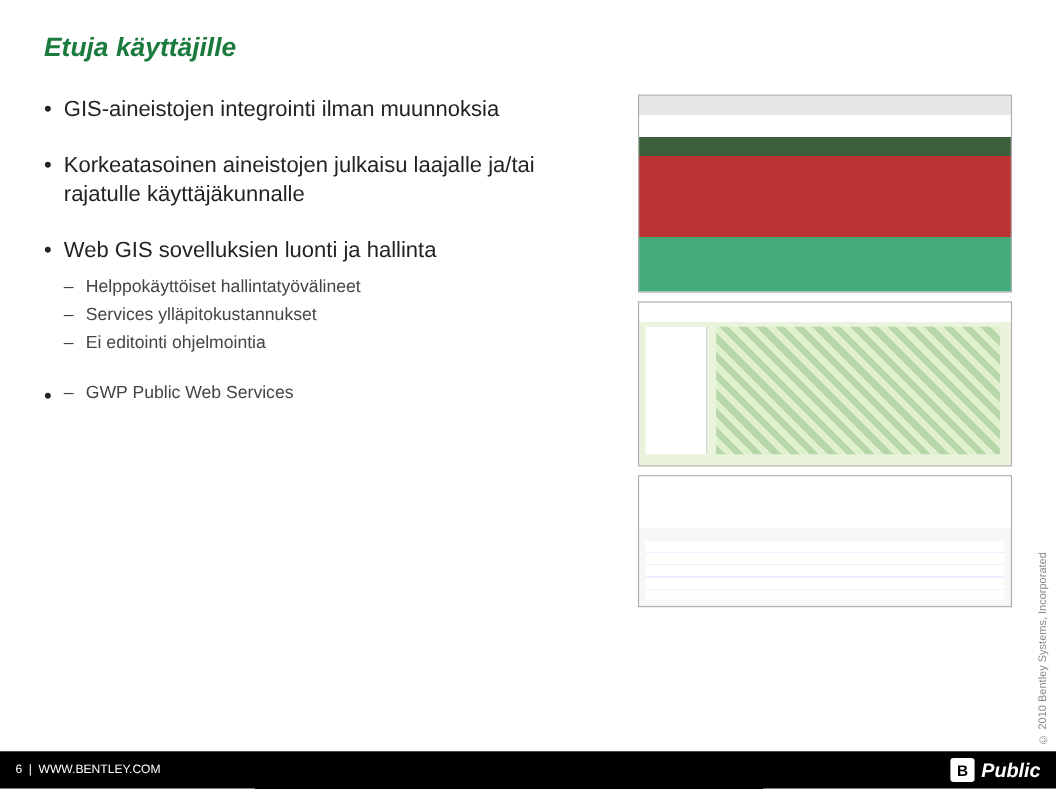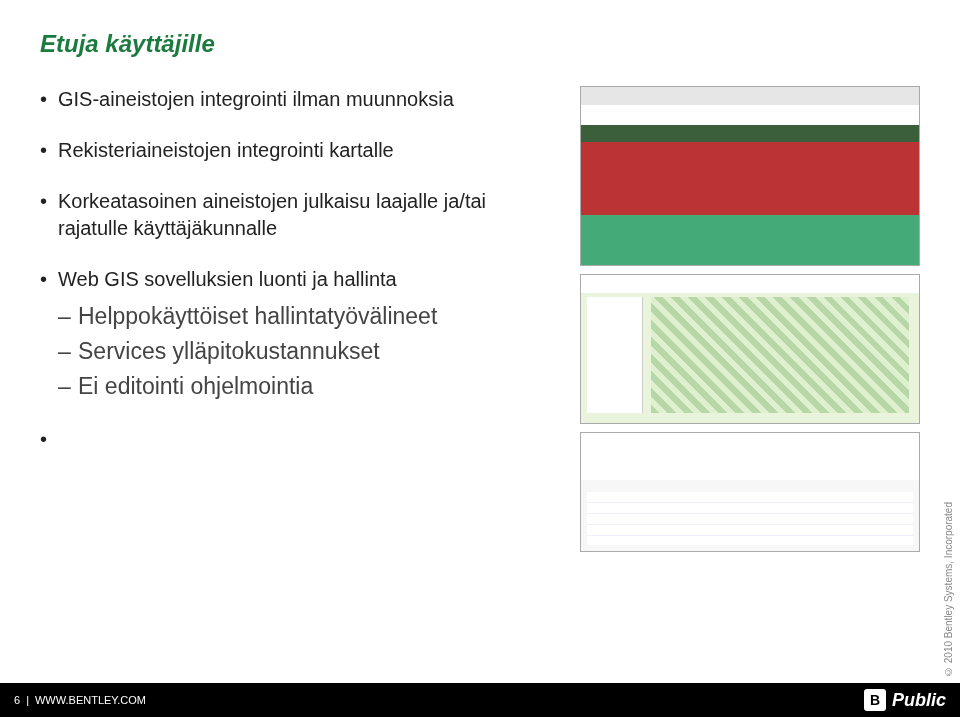--- a/index.html
+++ b/index.html
@@ -66,21 +66,21 @@
 }
 ul.level2 {
   list-style: none;
   margin-top: 8px;
 }
 ul.level2 > li {
   position: relative;
   padding-left: 20px;
   margin-bottom: 4px;
   color: #444;
-  font-size: 23px;
+  font-size: 16px;
   line-height: 1.35;
 }
 ul.level2 > li::before {
   content: "–";
   position: absolute;
   left: 0;
   top: 0;
   color: #444;
 }
 .footer {
@@ -168,31 +168,33 @@
 <body>
 
 <div class="slide">
 
   <h1 class="title">Etuja käyttäjille</h1>
 
   <div class="content-row">
     <div class="bullets">
       <ul class="level1">
         <li>GIS-aineistojen integrointi ilman muunnoksia</li>
-        <li>Rekisteriaineistojen integrointi kartalle</li>
         <li>Korkeatasoinen aineistojen julkaisu laajalle ja/tai rajatulle käyttäjäkunnalle</li>
         <li>
           <span>Web GIS sovelluksien luonti ja hallinta</span>
           <ul class="level2">
             <li>Helppokäyttöiset hallintatyövälineet</li>
             <li>Services ylläpitokustannukset</li>
             <li>Ei editointi ohjelmointia</li>
           </ul>
         </li>
         <li>
+          <ul class="level2">
+            <li>GWP Public Web Services</li>
+          </ul>
         </li>
       </ul>
     </div>
 
     <div class="images-col">
       <div class="screenshot shot1"></div>
       <div class="screenshot shot2"></div>
       <div class="screenshot shot3"></div>
     </div>
   </div>

